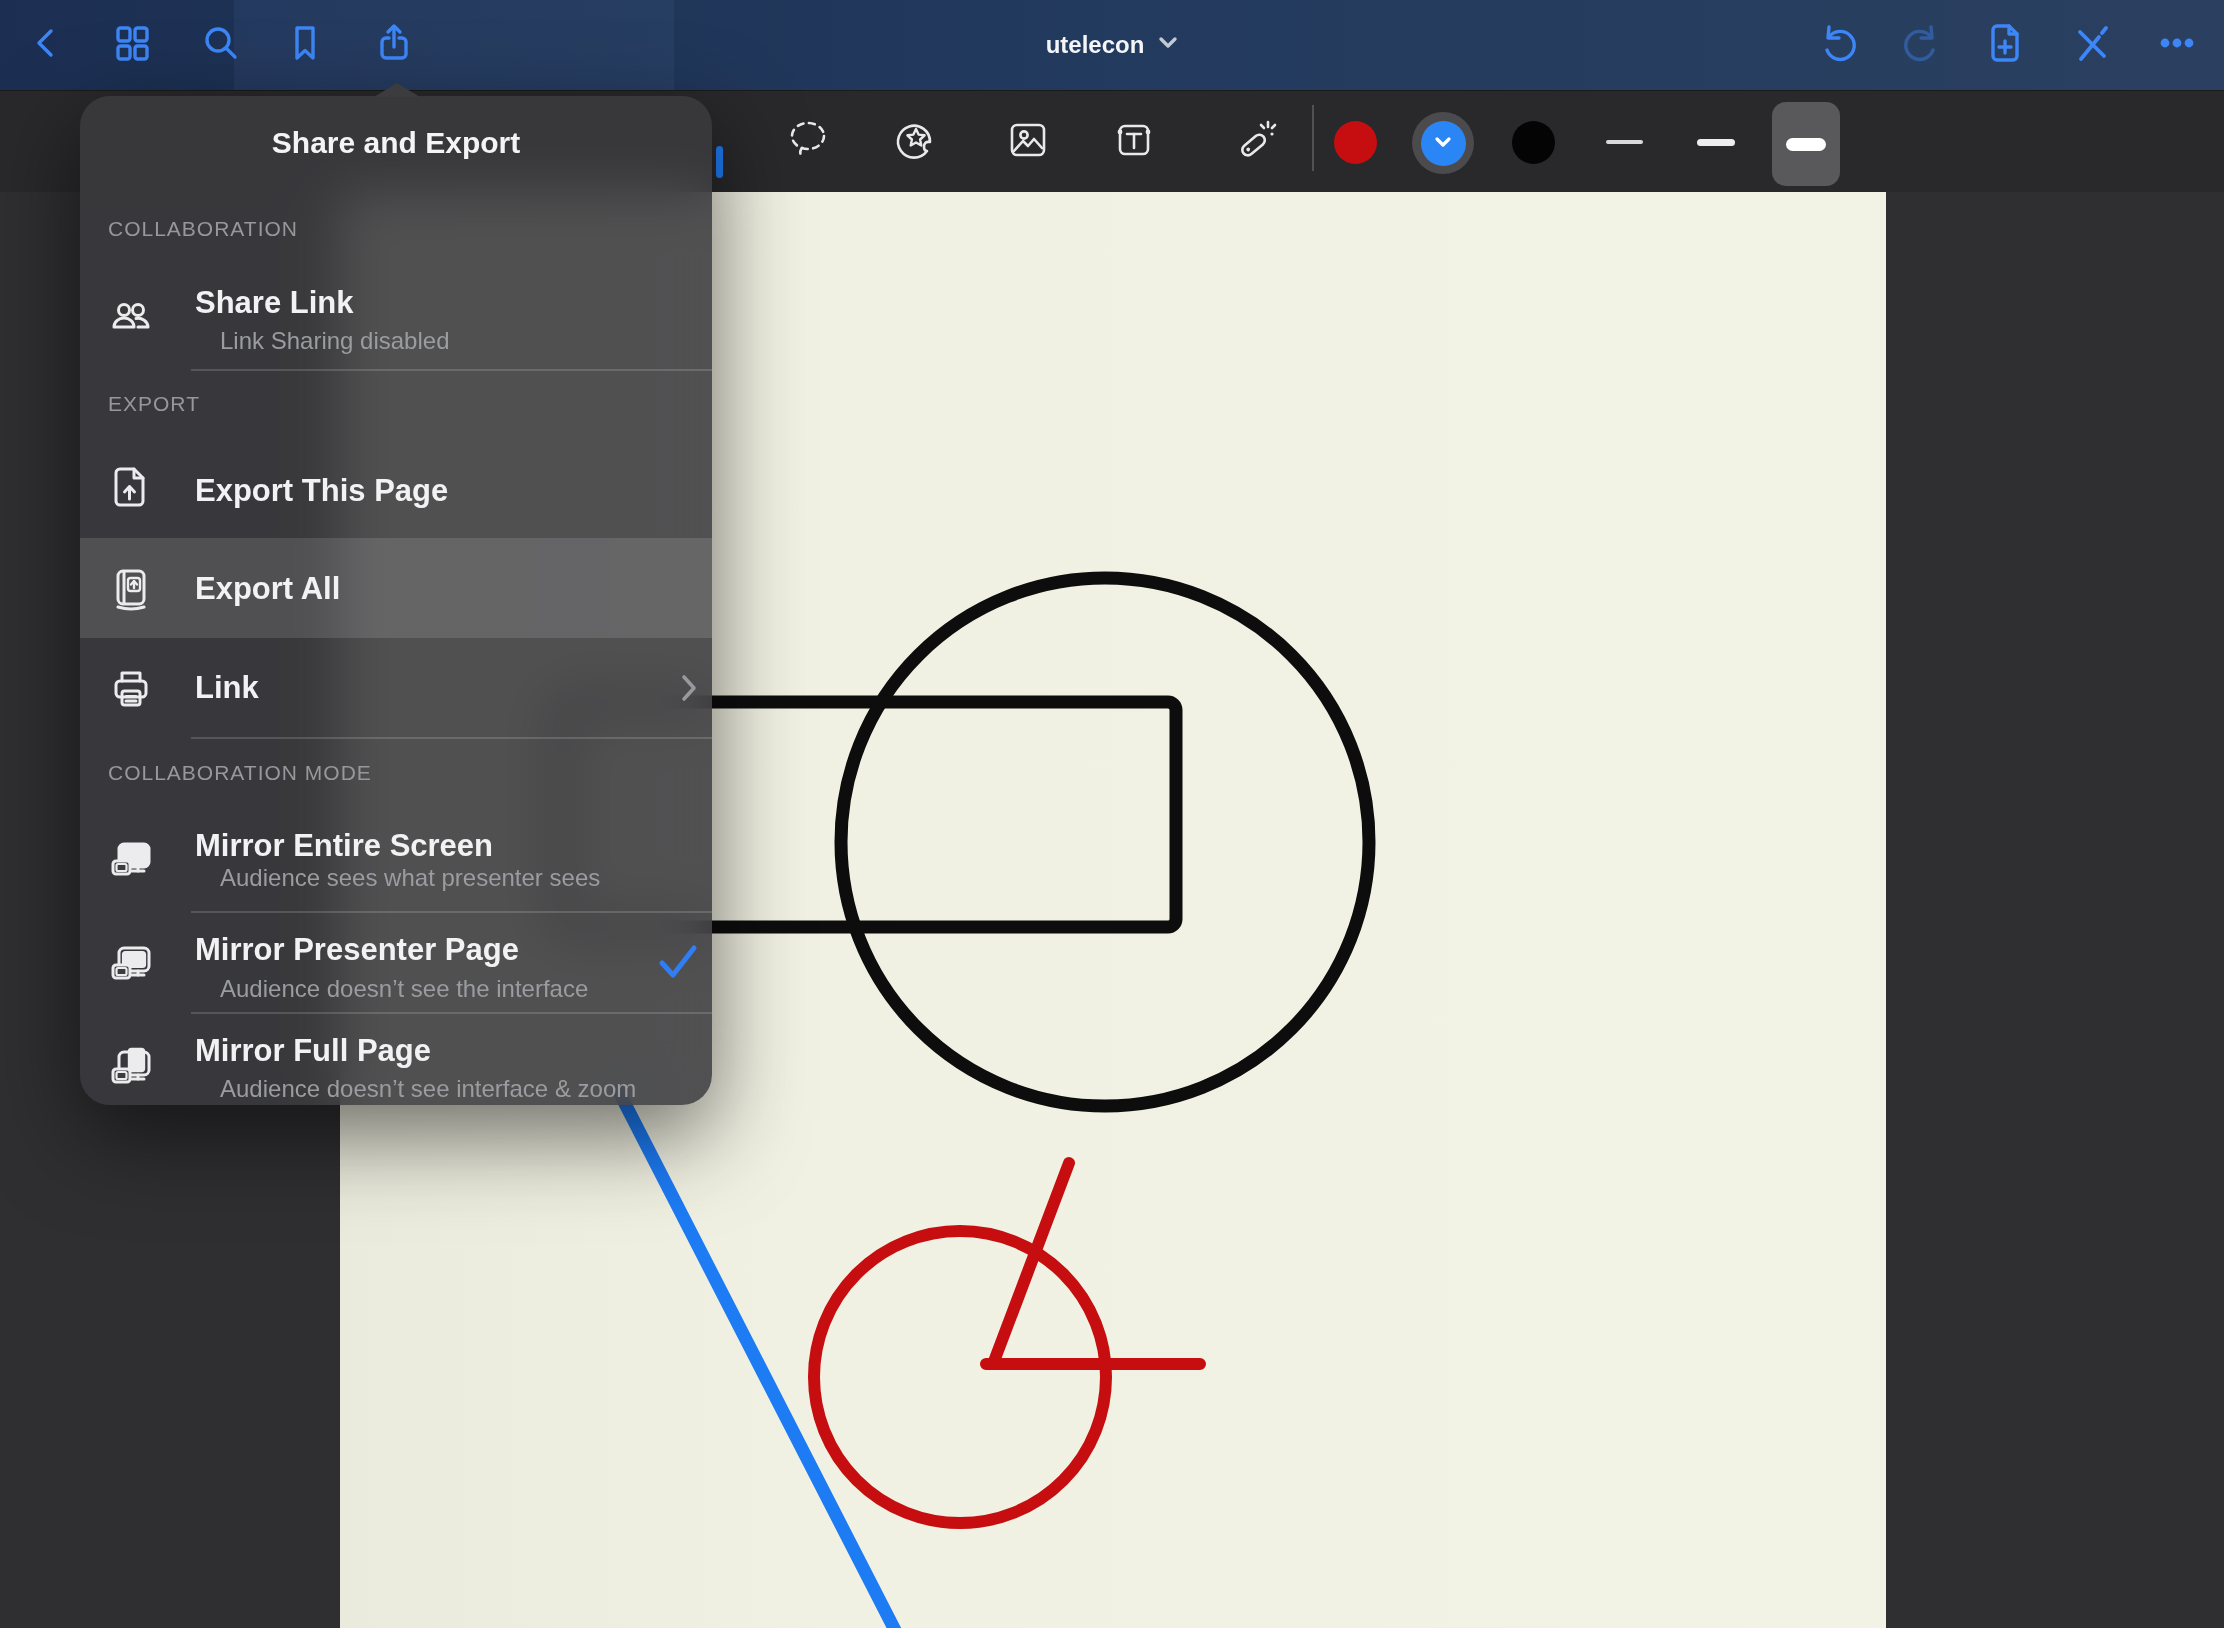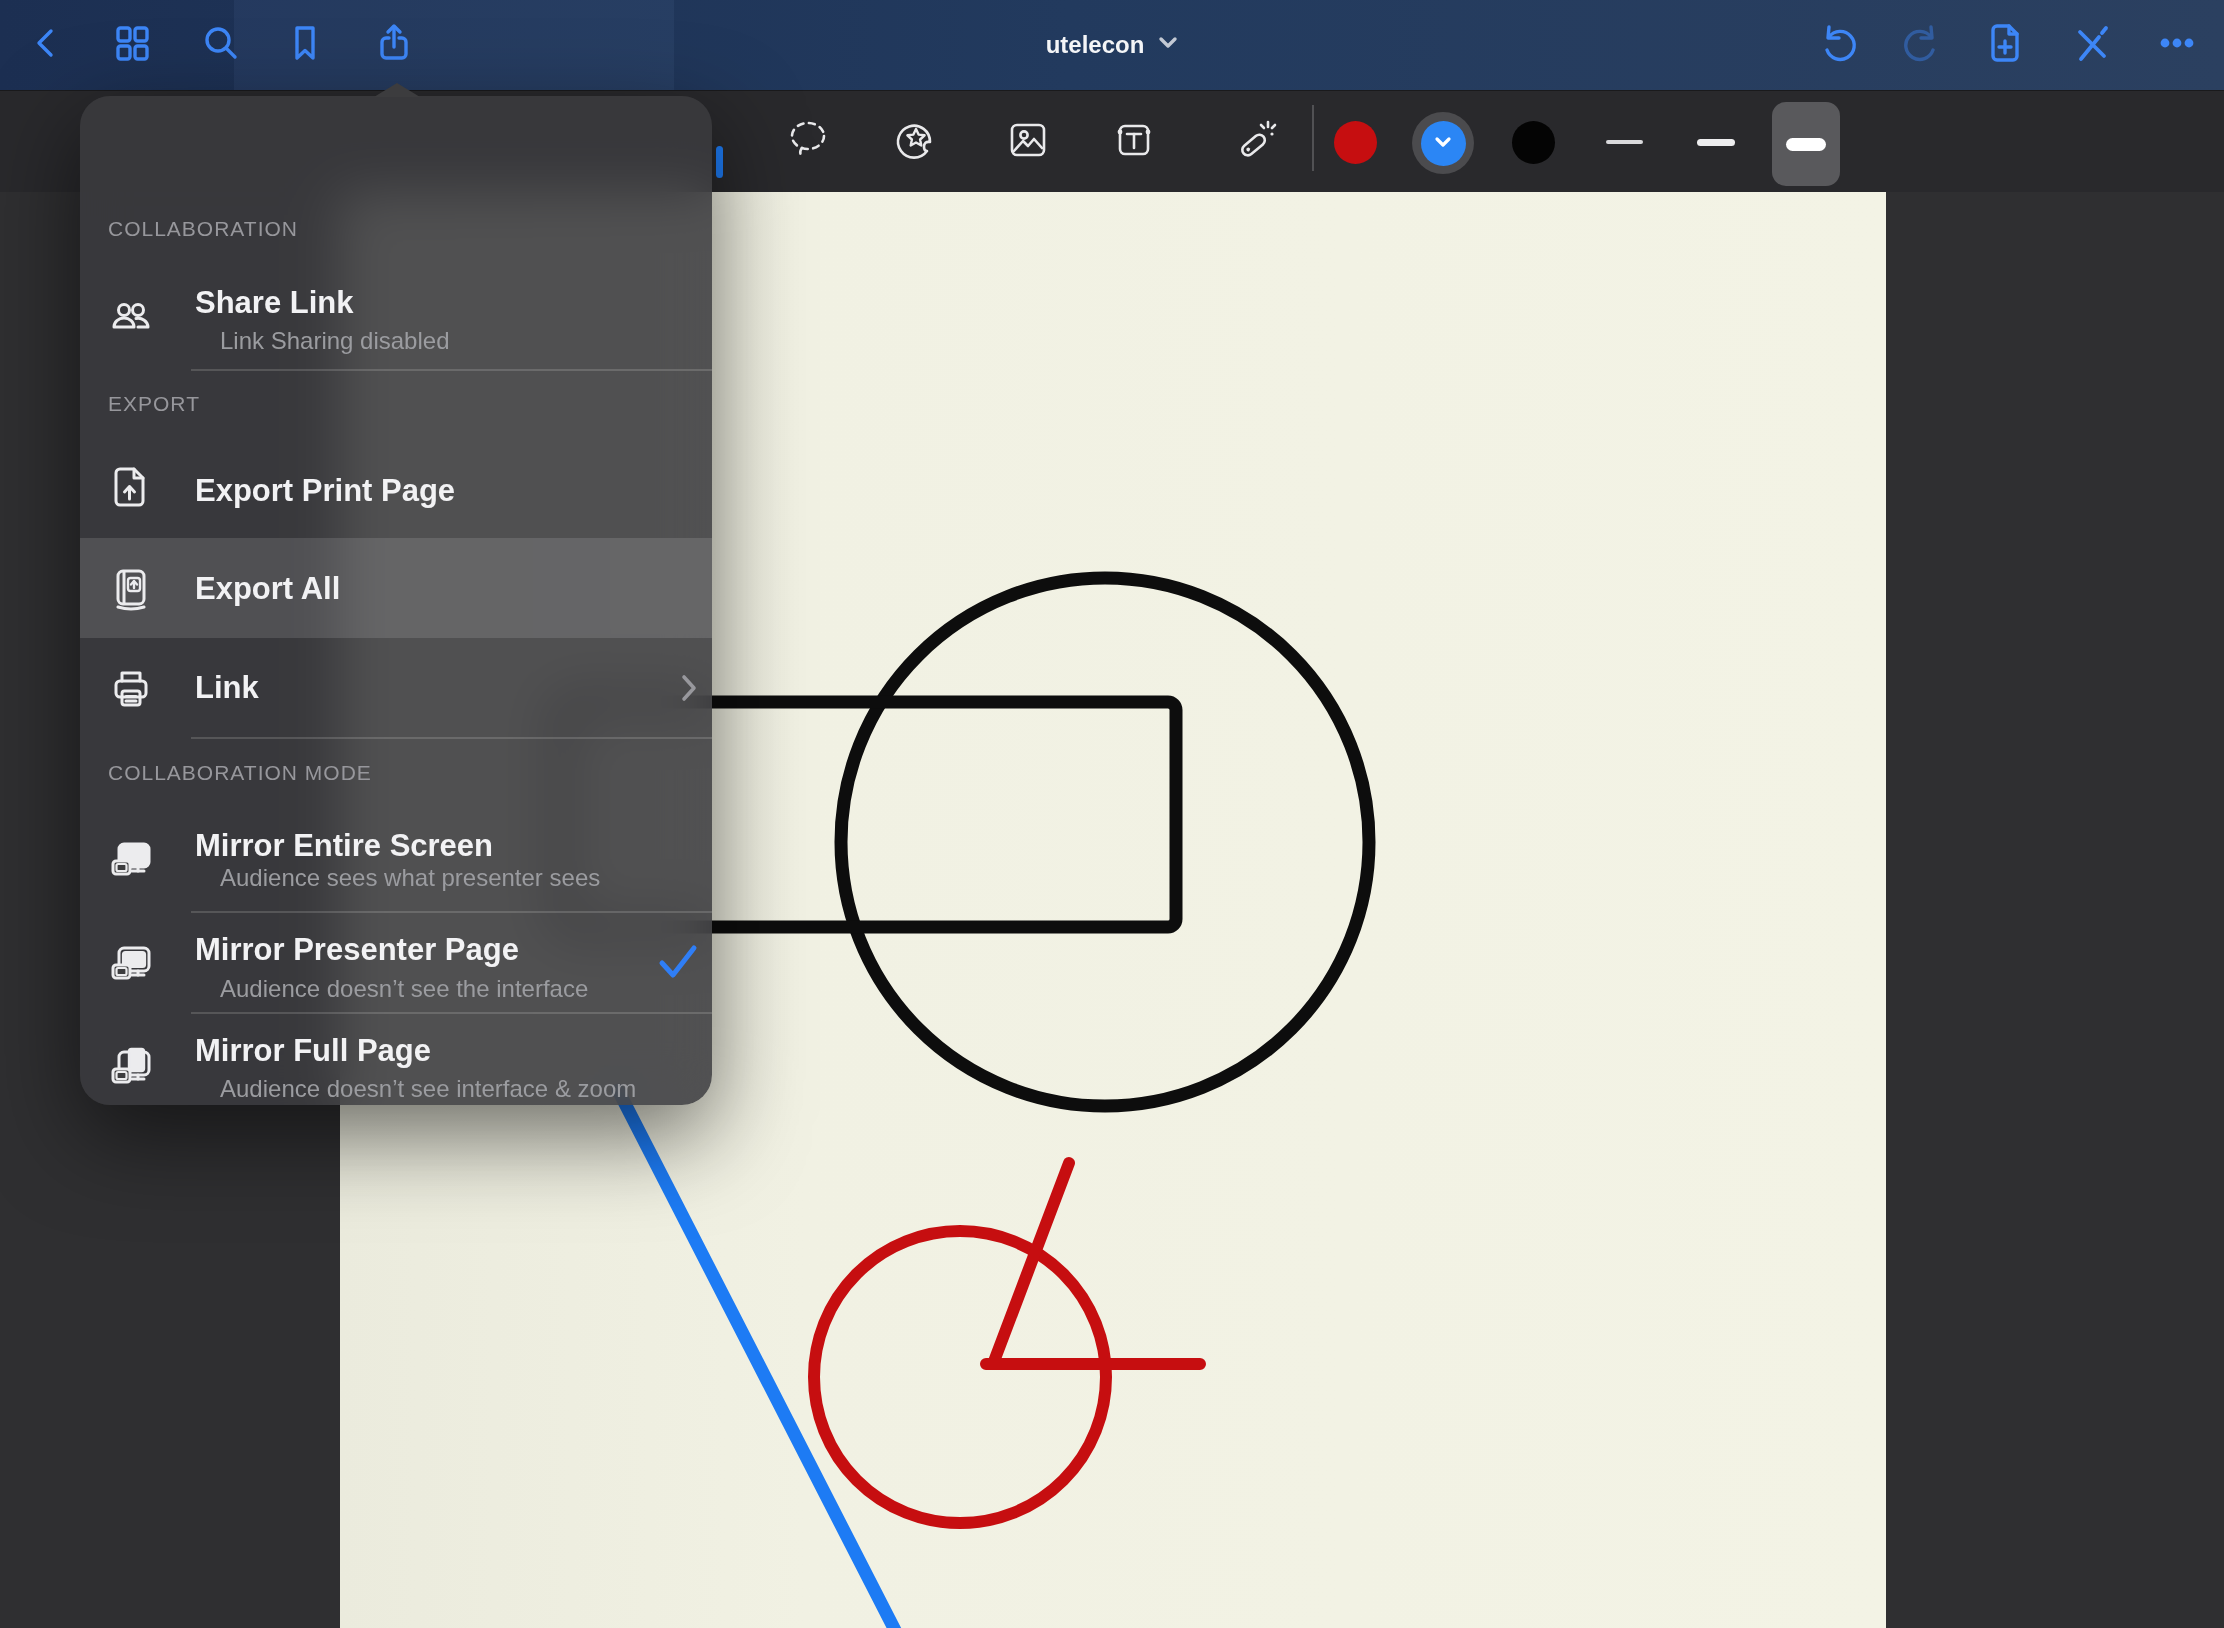--- a/index.html
+++ b/index.html
@@ -293,20 +293,21 @@
     <div class="stroke-bar" style="width:38px;height:7px"></div>
   </div>
   <div class="abs" id="thickness-thick-bg">
     <div class="stroke-bar" style="width:40px;height:13px;background:#ffffff"></div>
   </div>
 </div>
 
 <div class="abs" id="popup-arrow" style="z-index:41"></div>
 
 <div class="abs" id="popup">
+  <div class="abs menu-title">Share and Export</div>
 
   <div class="abs section-header" style="top:121px">COLLABORATION</div>
 
   <div class="abs row-icon" style="top:198px">
     <svg width="48" height="48" viewBox="0 0 48 48">
       <circle cx="17" cy="16" r="5.5"></circle>
       <circle cx="31" cy="16" r="5.5"></circle>
       <path d="M7 33 a10 9 0 0 1 20 0 z"></path>
       <path d="M29 24.5 a10 9 0 0 1 12 8.5 h-10"></path>
     </svg>
@@ -319,21 +320,21 @@
   <div class="abs section-header" style="top:296px">EXPORT</div>
 
   <div class="abs row-icon" style="top:367px">
     <svg width="48" height="48" viewBox="0 0 48 48">
       <path d="M13 6 H27 L36 15 V38 a4 4 0 0 1 -4 4 H13 a4 4 0 0 1 -4 -4 V10 a4 4 0 0 1 4 -4 Z"></path>
       <path d="M27 6 V15 H36"></path>
       <line x1="22.5" y1="36" x2="22.5" y2="24"></line>
         <polyline points="17.5 29 22.5 23.5 27.5 29"></polyline>
     </svg>
   </div>
-  <div class="abs row-label" style="top:376px">Export Print Page</div>
+  <div class="abs row-label" style="top:376px">Export This Page</div>
 
   <div class="abs" id="row-highlight"></div>
   <div class="abs row-icon" style="top:468px">
     <svg width="48" height="48" viewBox="0 0 48 48">
       <rect x="11" y="7" width="26" height="33" rx="5"></rect>
       <line x1="17" y1="7.5" x2="17" y2="39.5"></line>
       <rect x="21" y="14" width="12" height="13" rx="2.5" stroke-width="2.4"></rect>
       <line x1="27" y1="24" x2="27" y2="17.5" stroke-width="2.4"></line>
         <polyline points="24 20.5 27 17 30 20.5" stroke-width="2.4"></polyline>
       <path d="M11 43 q13 4 26 0"></path>

